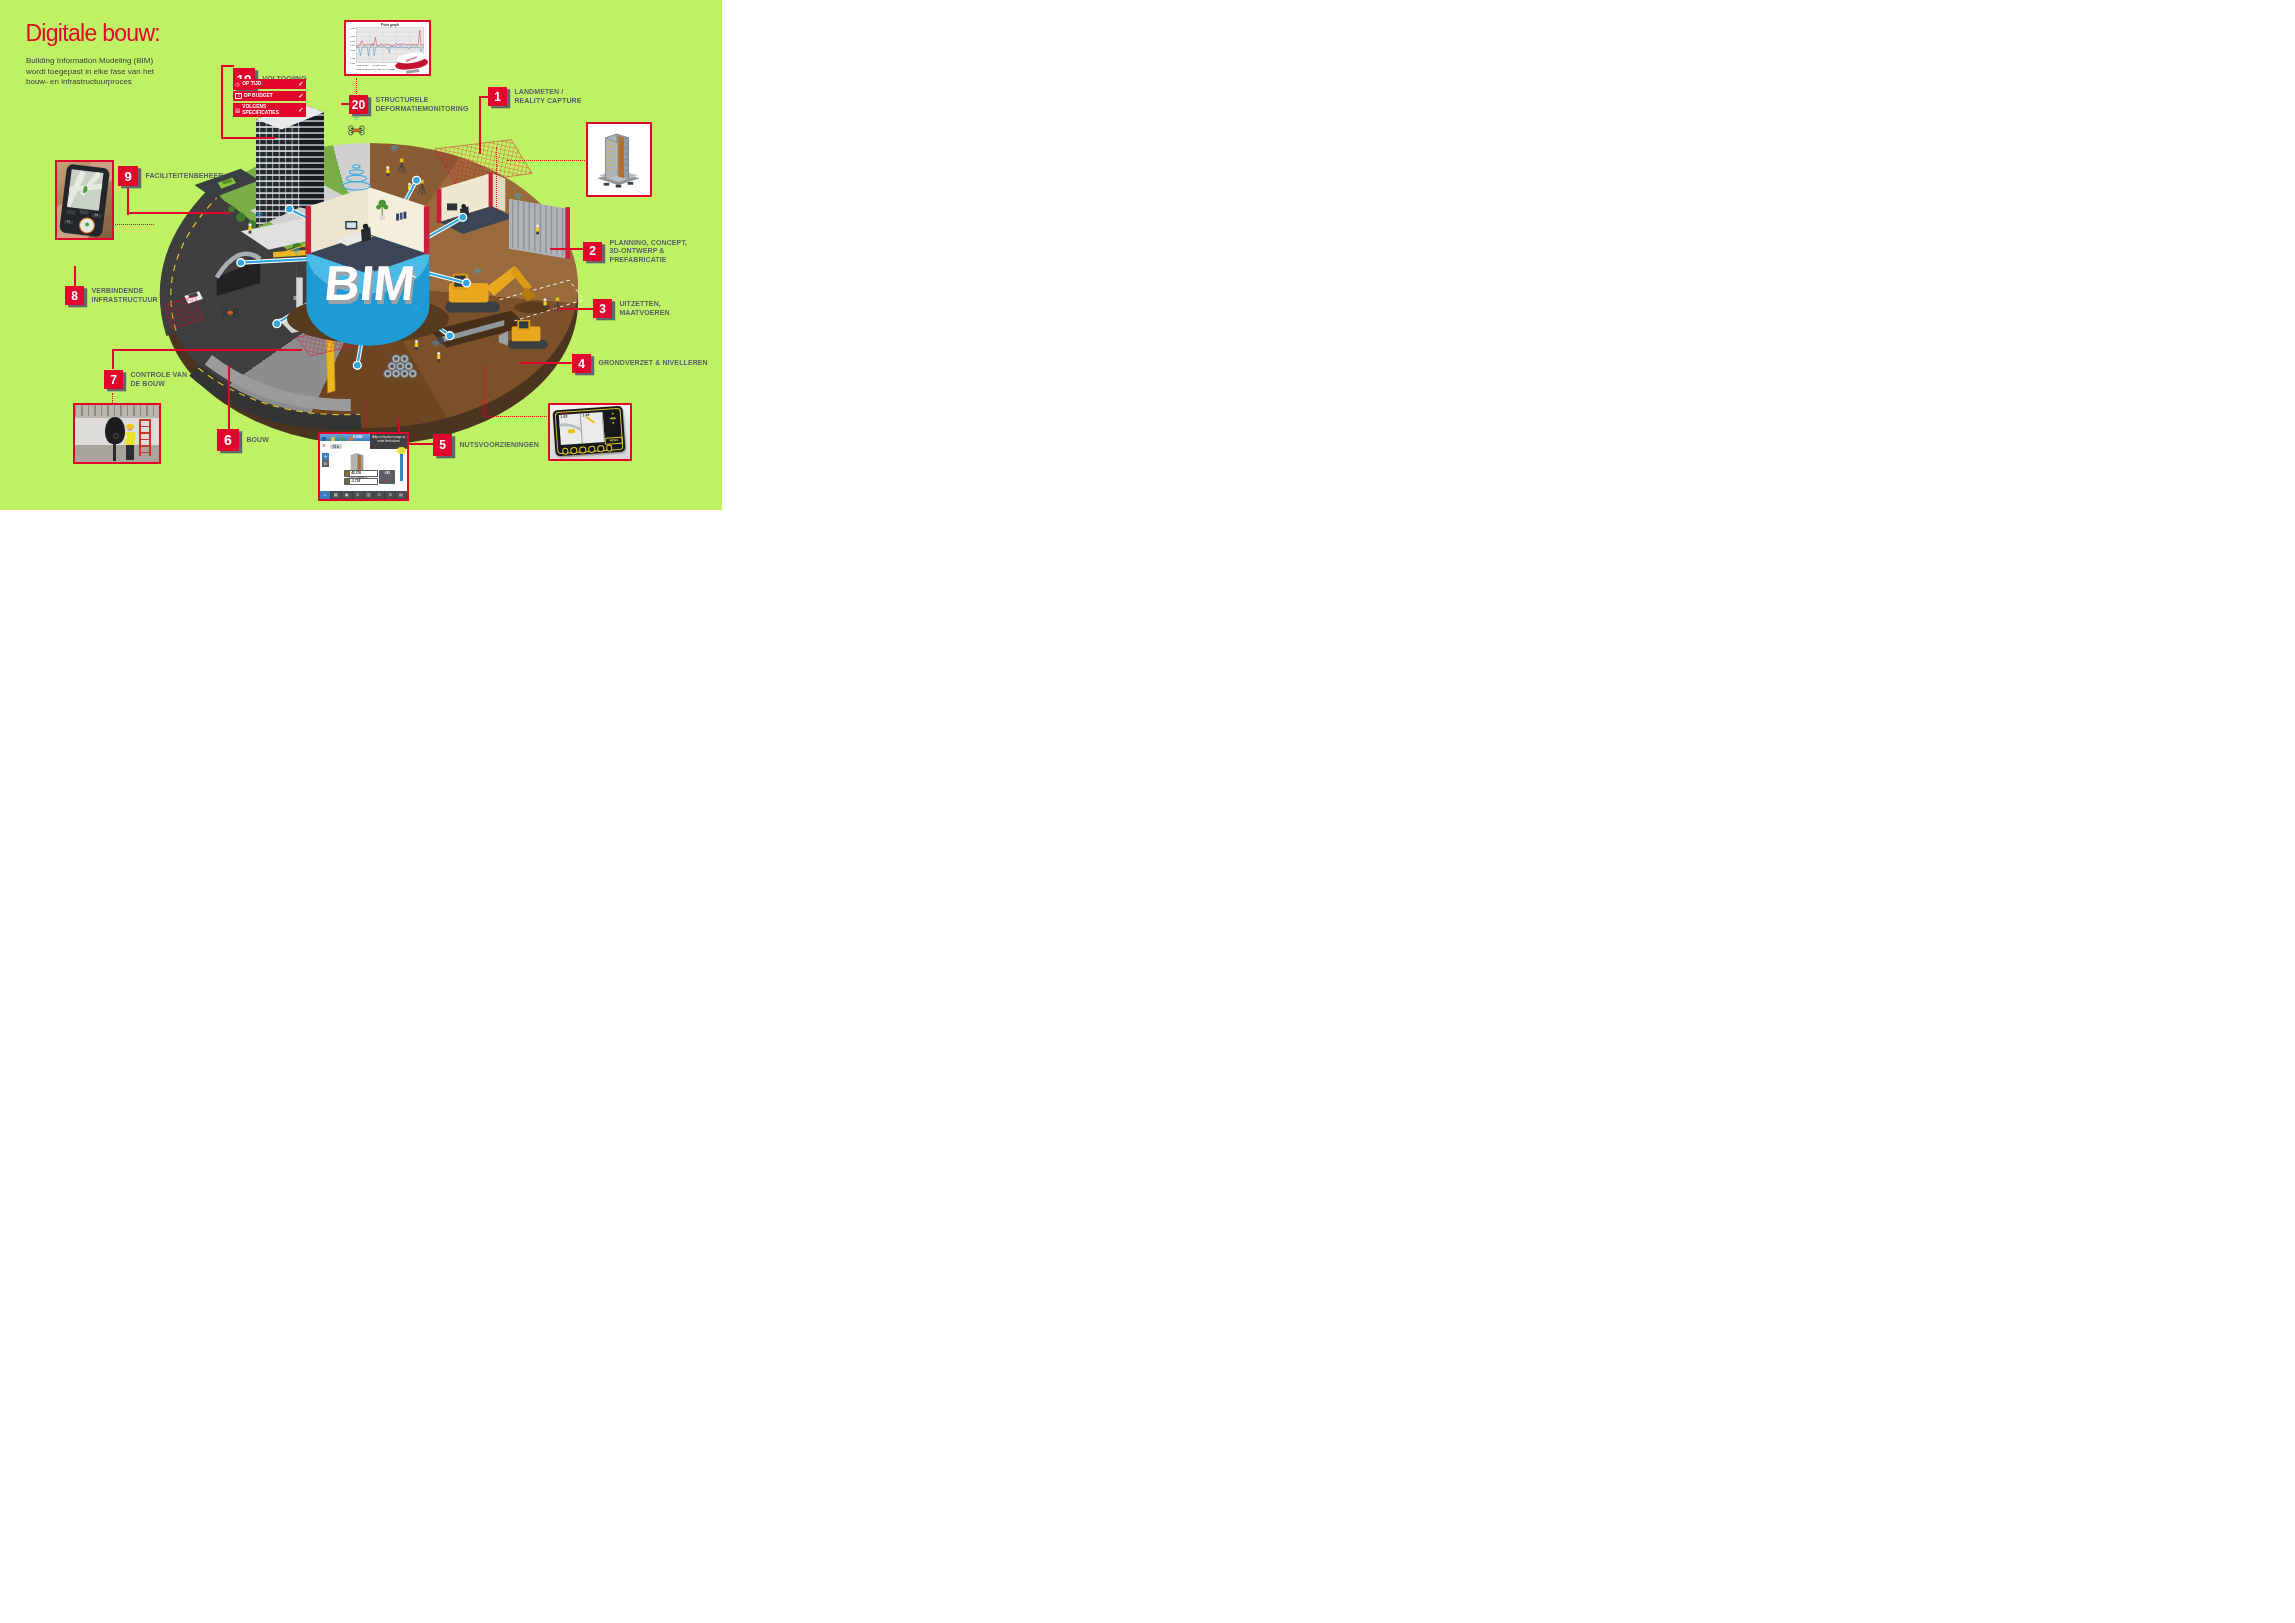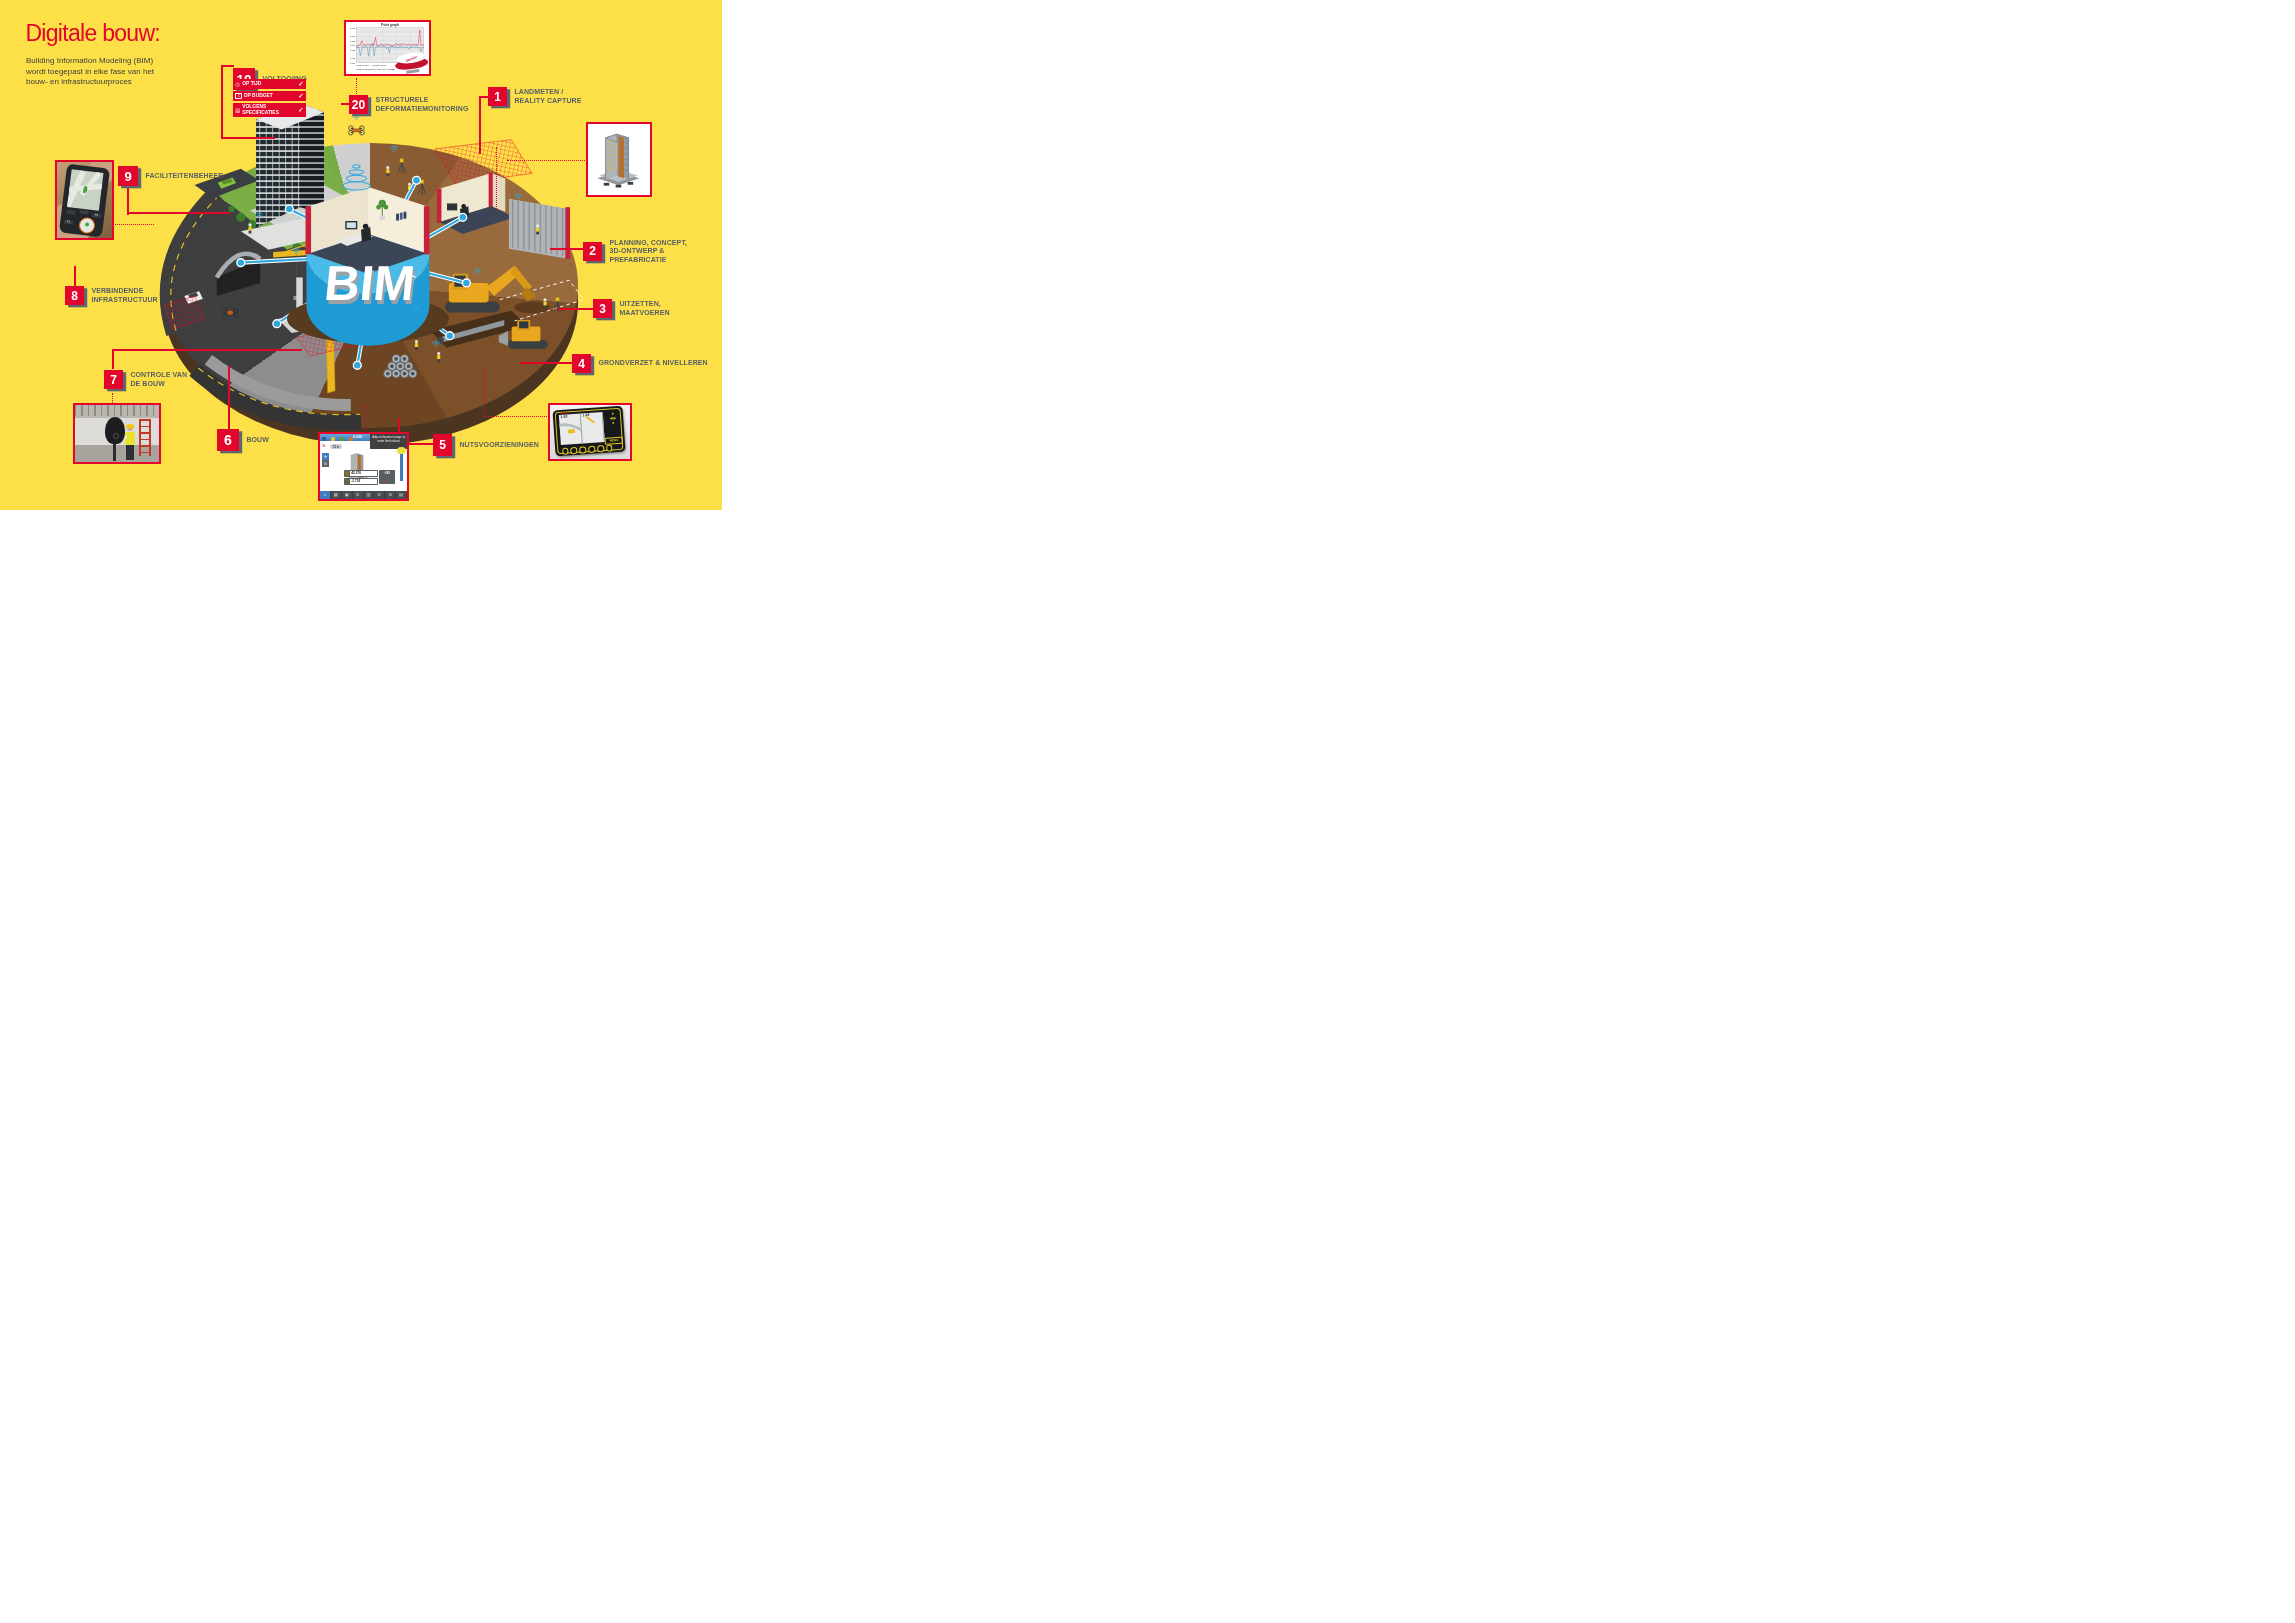--- a/index.html
+++ b/index.html
@@ -1,16 +1,16 @@
 <!DOCTYPE html>
 <html style="font-size:7.4px"><head>
 <meta charset="utf-8">
 <style>
   html,body{margin:0;padding:0;background:#fff;}
-  #canvas{position:relative;width:722px;height:510px;background:#fde047;overflow:hidden;
+  #canvas{position:relative;width:722px;height:510px;background:#bef264;overflow:hidden;
           font-family:"Liberation Sans",sans-serif;}
   
   #page-title{position:absolute;left:25.4px;top:20.4px;font-size:23px;font-weight:400;
               color:#e2062c;letter-spacing:-0.7px;}
   #page-subtitle{position:absolute;left:26px;top:56px;font-size:8px;line-height:1.32;
               color:#3c3c3c;white-space:pre-line;}
   
   .stage{position:absolute;display:flex;align-items:center;}
   .num{background:#e2062c;color:#fff;font-weight:bold;display:flex;align-items:center;
        justify-content:center;box-shadow:3.2px 2.3px 0 #5f676e;font-size:12px;

